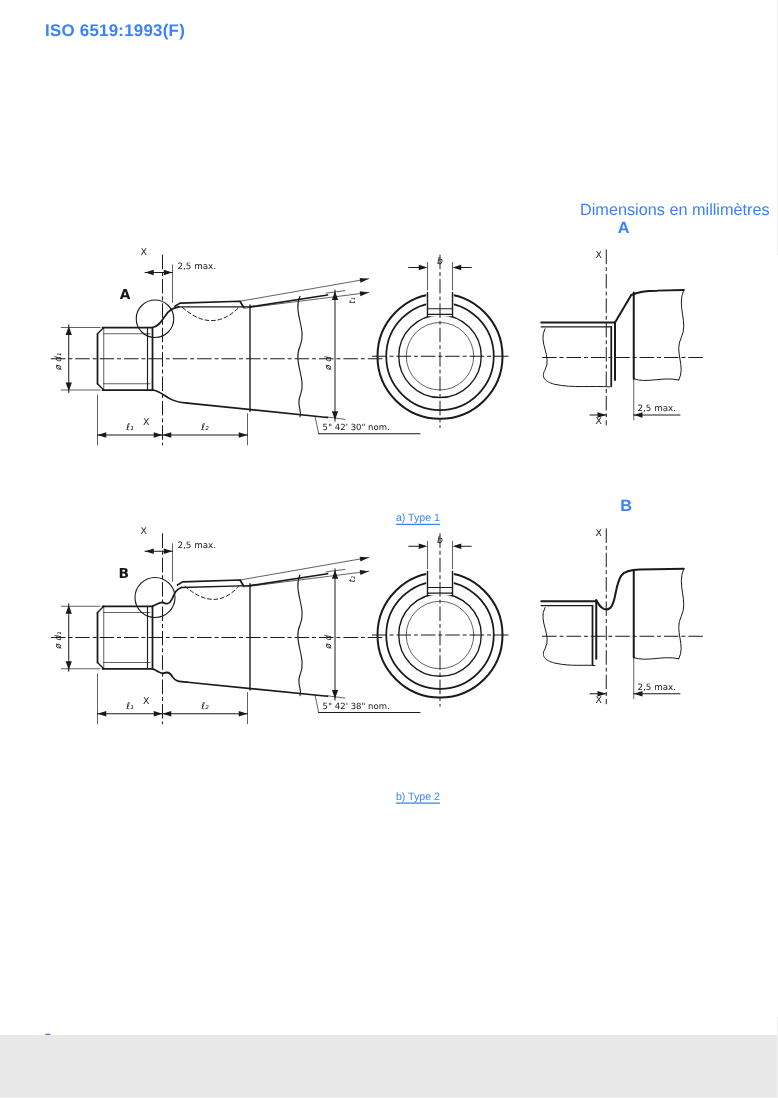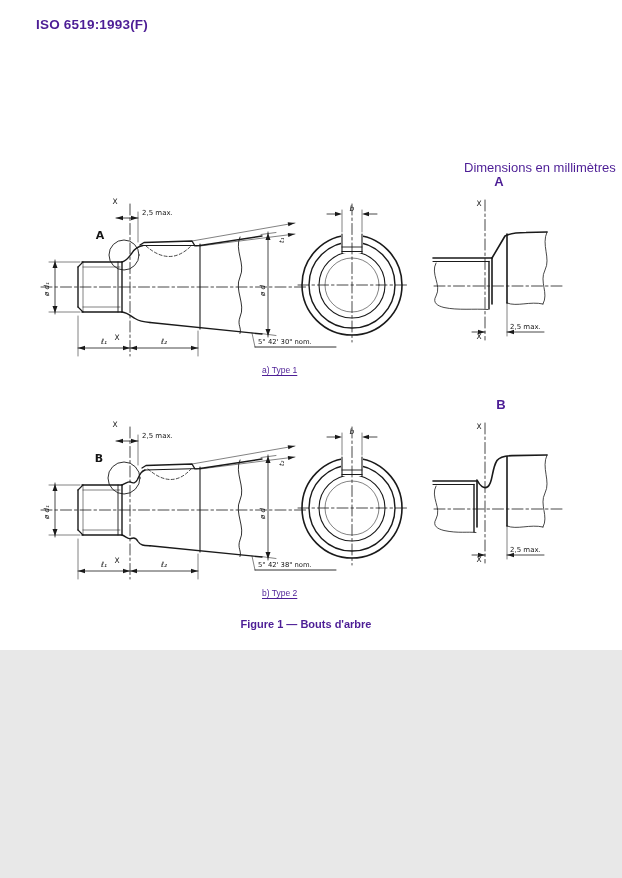--- a/index.html
+++ b/index.html
@@ -1,24 +1,24 @@
 <!DOCTYPE html>
 <html><head>
 <meta charset="utf-8">
 <style>
   html,body{margin:0;padding:0;background:#e8e8e8;}
-  .page{position:relative;width:622px;height:650px;background:#ffffff;overflow:hidden;
-        font-family:"Liberation Sans","DejaVu Sans",sans-serif;color:#4c1d95;}
+  .page{position:relative;width:622px;height:828px;background:#ffffff;overflow:hidden;
+        font-family:"Liberation Sans","DejaVu Sans",sans-serif;color:#3b82f6;}
   .abs{position:absolute;}
   .hdr{left:36px;top:17px;font-size:13.5px;font-weight:bold;letter-spacing:.2px;}
   .dimnote{left:464px;top:160px;font-size:13px;}
   .detletter{width:26px;text-align:center;font-size:13px;font-weight:bold;}
   .dl-a{left:486px;top:174px;}
   .dl-b{left:488px;top:397px;}
-  .typecap{width:90px;text-align:left;font-size:8.5px;text-decoration:underline;text-underline-offset:2px;}
+  .typecap{width:90px;text-align:right;font-size:8.5px;text-decoration:underline;text-underline-offset:2px;margin-top:44px;}
   .cap1{left:262px;top:365px;}
   .cap2{left:262px;top:588px;}
   .figcap{left:196px;top:618px;width:220px;text-align:center;font-size:11px;font-weight:bold;}
   .pagenum{left:35px;top:824px;font-size:12px;font-weight:bold;}
   svg{position:absolute;overflow:visible;}
   svg path,svg circle{stroke:#1a1a1a;fill:none;stroke-linecap:round;stroke-linejoin:round;}
   .s16{stroke-width:1.6px;} .s14{stroke-width:1.4px;} .s12{stroke-width:1.1px;}
   .s09{stroke-width:.9px;} .s08{stroke-width:.8px;} .s06{stroke-width:.55px;}
   .cl{stroke-width:.8px;stroke-dasharray:11 3 2.5 3;}
   .dsh{stroke-width:.8px;stroke-dasharray:3 2.2;}
@@ -227,15 +227,14 @@
       <path class="s08" d="M471,113 C481,117 494,111 507,114"></path>
       <path class="s06" d="M471,113 V146"></path>
       <path class="s08" d="M436,142 H449 M471,142 H508"></path>
       <path class="ar" d="M449,142 l-7,-2.2 l0,4.4 z M471,142 l7,-2.2 l0,4.4 z"></path>
       <text class="t7" x="474" y="139">2,5 max.</text>
     </g>
   </svg>
 
   <div class="abs typecap cap1">a) Type 1</div>
   <div class="abs typecap cap2">b) Type 2</div>
-  <div class="abs figcap">Figure 1 — Bouts d'arbre</div>
   <div class="abs pagenum">2</div>
 </div>
 
 </body></html>

